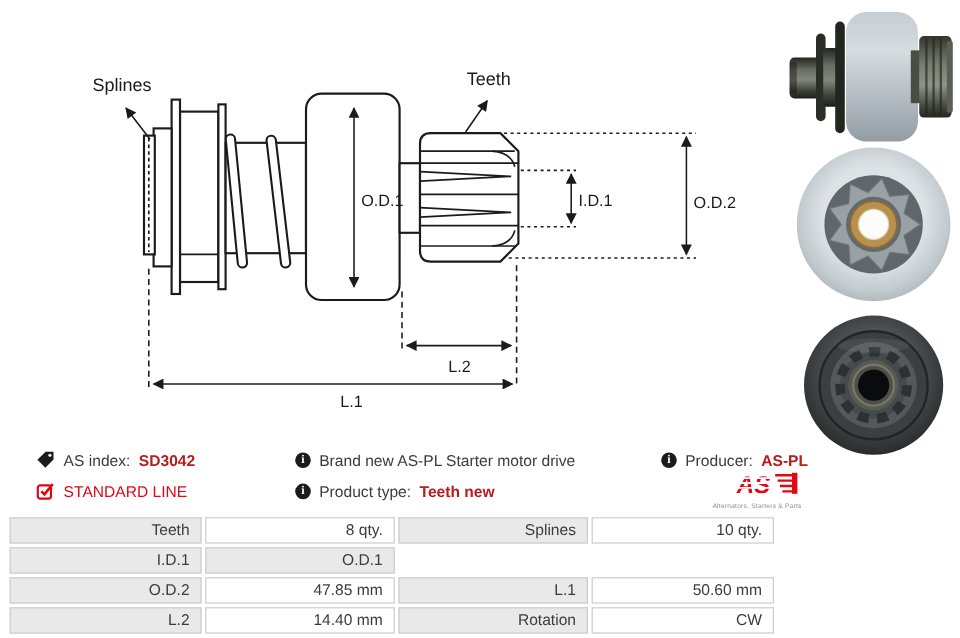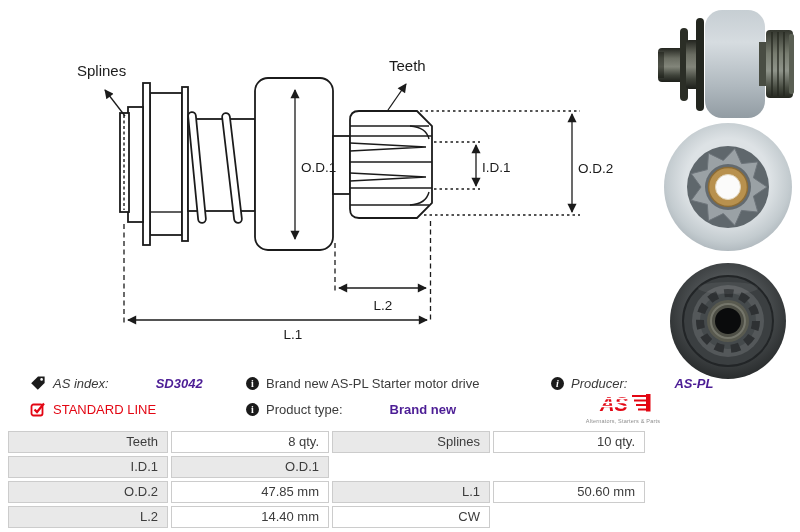--- a/index.html
+++ b/index.html
@@ -15,21 +15,21 @@
   .drawing .dim{fill:none;stroke:#1b1b1b;stroke-width:1.3;}
   .drawing .dot{fill:none;stroke:#1b1b1b;stroke-width:1.3;stroke-dasharray:2.5 3;}
   .drawing .ext{fill:none;stroke:#1b1b1b;stroke-width:1.3;stroke-dasharray:5 3.5;}
   .drawing text{fill:#1b1b1b;font-family:"Liberation Sans",sans-serif;}
   .drawing .callout{font-size:15px;}
   .drawing .dimlab{font-size:13.5px;}
   
   .photo{position:absolute;}
   
   .info-item{position:absolute;display:flex;align-items:center;gap:7px;font-size:13px;height:16px;white-space:nowrap;}
-  .info-item .bold{font-weight:bold;color:#4c1d95;margin-left:40px;}
+  .info-item .bold{font-weight:bold;color:#b91c1c;}
   .red-line{color:var(--accent-red);font-weight:normal;}
   .info-icon{display:inline-flex;align-items:center;justify-content:center;width:13px;height:13px;border-radius:50%;background:#1b1b1b;color:#fff;font-size:10px;font-weight:bold;font-family:"Liberation Serif",serif;flex:0 0 13px;}
   .info-icon::after{content:"i";}
   .logo-box{position:absolute;width:90px;text-align:center;}
   .logo-tagline{font-size:5.5px;color:#8d8d8d;letter-spacing:.2px;margin-top:0px;}
   
   .spec-table{position:absolute;left:8px;top:431px;width:640px;display:flex;flex-direction:column;gap:3px;}
   .trow{display:grid;grid-template-columns:160px 158px 158px 152px;gap:3px;}
   .tcell{height:20px;line-height:20px;border:1px solid var(--table-border);text-align:right;padding-right:9px;font-size:13px;color:#3c3c3c;}
   .tcell.lab{background:var(--table-label-bg);}
@@ -173,21 +173,21 @@
     <circle cx="61" cy="61" r="58" fill="url(#gDark)"></circle>
     <circle cx="61" cy="61" r="45" fill="#3b3f41" stroke="#222527" stroke-width="2"></circle>
     <circle cx="61" cy="61" r="36" fill="#54585a"></circle>
     <circle cx="61" cy="61" r="28" fill="#454a4c" stroke="#2e3133" stroke-width="8" stroke-dasharray="9 7"></circle>
     <circle cx="61" cy="61" r="21" fill="#595a4f"></circle>
     <circle cx="61" cy="61" r="17" fill="#4e4f46" stroke="#75766b" stroke-width="2"></circle>
     <circle cx="61" cy="61" r="13" fill="#0a0b0c"></circle>
     <ellipse cx="61" cy="28" rx="30" ry="6" fill="#ffffff" opacity=".07"></ellipse>
   </svg>
 
-  <div class="info-item" style="left:30px;top:375px;font-style:italic;">
+  <div class="info-item" style="left:30px;top:375px;">
     <svg width="16" height="16" viewBox="0 0 16 16">
       <path d="M1.2,8.2 L8,1.4 H14.6 V8 L7.8,14.8 Z" fill="#1b1b1b"></path>
       <circle cx="11.6" cy="4.4" r="1.3" fill="#fff"></circle>
     </svg>
     <span>AS index:</span>
     <span class="bold">SD3042</span>
   </div>
 
   <div class="info-item" style="left:30px;top:401px;">
     <svg width="16" height="16" viewBox="0 0 16 16">
@@ -198,30 +198,30 @@
   </div>
 
   <div class="info-item" style="left:246px;top:375px;justify-content:center;">
     <span class="info-icon"></span>
     <span>Brand new AS-PL Starter motor drive</span>
   </div>
 
   <div class="info-item" style="left:246px;top:401px;">
     <span class="info-icon"></span>
     <span>Product type:</span>
-    <span class="bold">Brand new</span>
-  </div>
-
-  <div class="info-item" style="left:551px;top:375px;font-style:italic;">
+    <span class="bold">Teeth new</span>
+  </div>
+
+  <div class="info-item" style="left:551px;top:375px;">
     <span class="info-icon"></span>
     <span>Producer:</span>
     <span class="bold">AS-PL</span>
   </div>
 
-  <div class="logo-box" style="left:578px;top:393px;">
+  <div class="logo-box" style="left:578px;top:393px;text-align:right;">
     <svg width="62" height="21" viewBox="0 0 62 21">
       <text x="8" y="17.5" font-size="20" font-weight="bold" font-style="italic" font-family="Liberation Sans, sans-serif" fill="#e30613">AS</text>
       <g stroke="#fff" stroke-width="1.5">
         <line x1="6" y1="5.5" x2="40" y2="5.5"></line>
         <line x1="6" y1="9.5" x2="40" y2="9.5"></line>
         <line x1="6" y1="13.5" x2="40" y2="13.5"></line>
       </g>
       <g stroke="#e30613" stroke-width="2">
         <line x1="40" y1="3" x2="54" y2="3"></line>
         <line x1="42" y1="7.5" x2="54" y2="7.5"></line>
@@ -246,17 +246,18 @@
       </div>
       <div class="trow">
         <div class="tcell lab">O.D.2</div>
         <div class="tcell val">47.85 mm</div>
         <div class="tcell lab">L.1</div>
         <div class="tcell val">50.60 mm</div>
       </div>
       <div class="trow">
         <div class="tcell lab">L.2</div>
         <div class="tcell val">14.40 mm</div>
+        <div class="tcell lab">Rotation</div>
         <div class="tcell val">CW</div>
       </div>
     </div>
 
 </div>
 
 </body></html>

